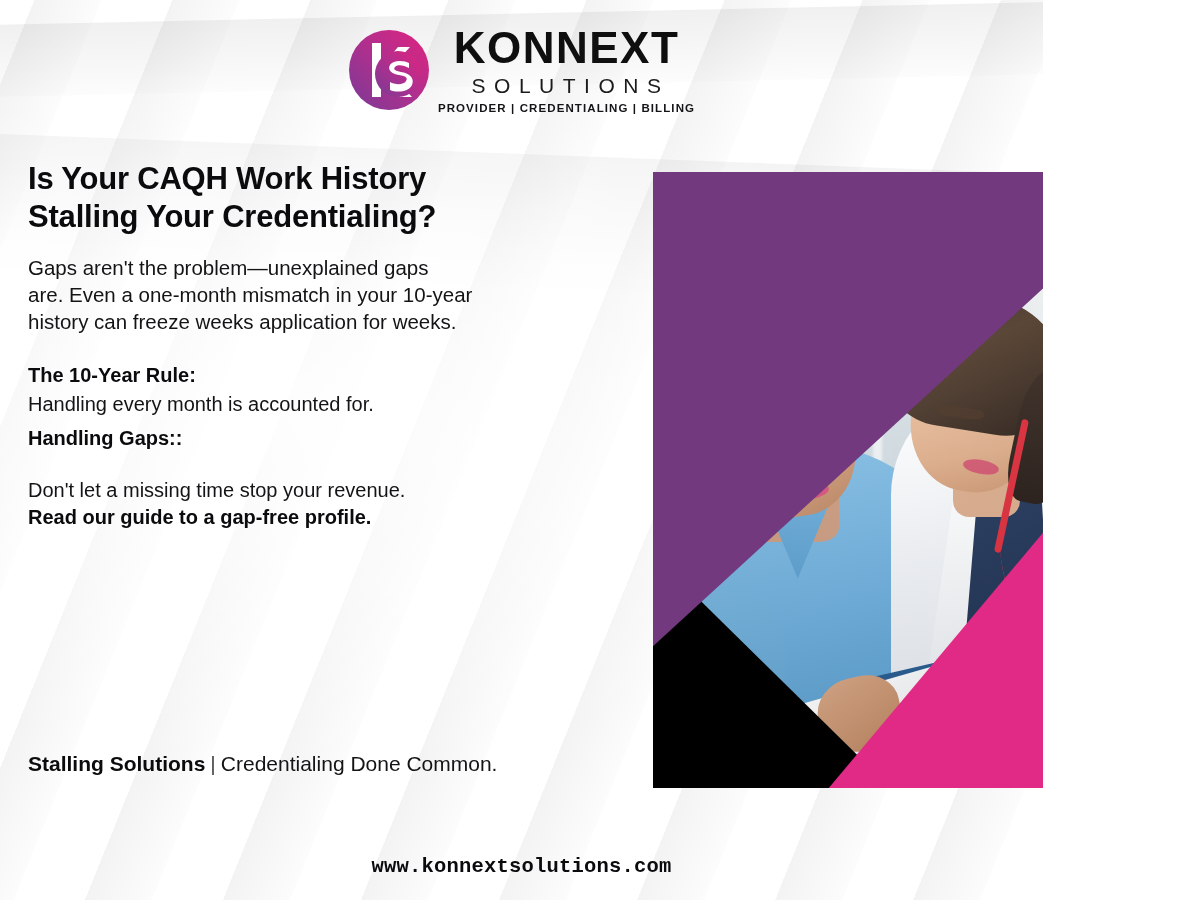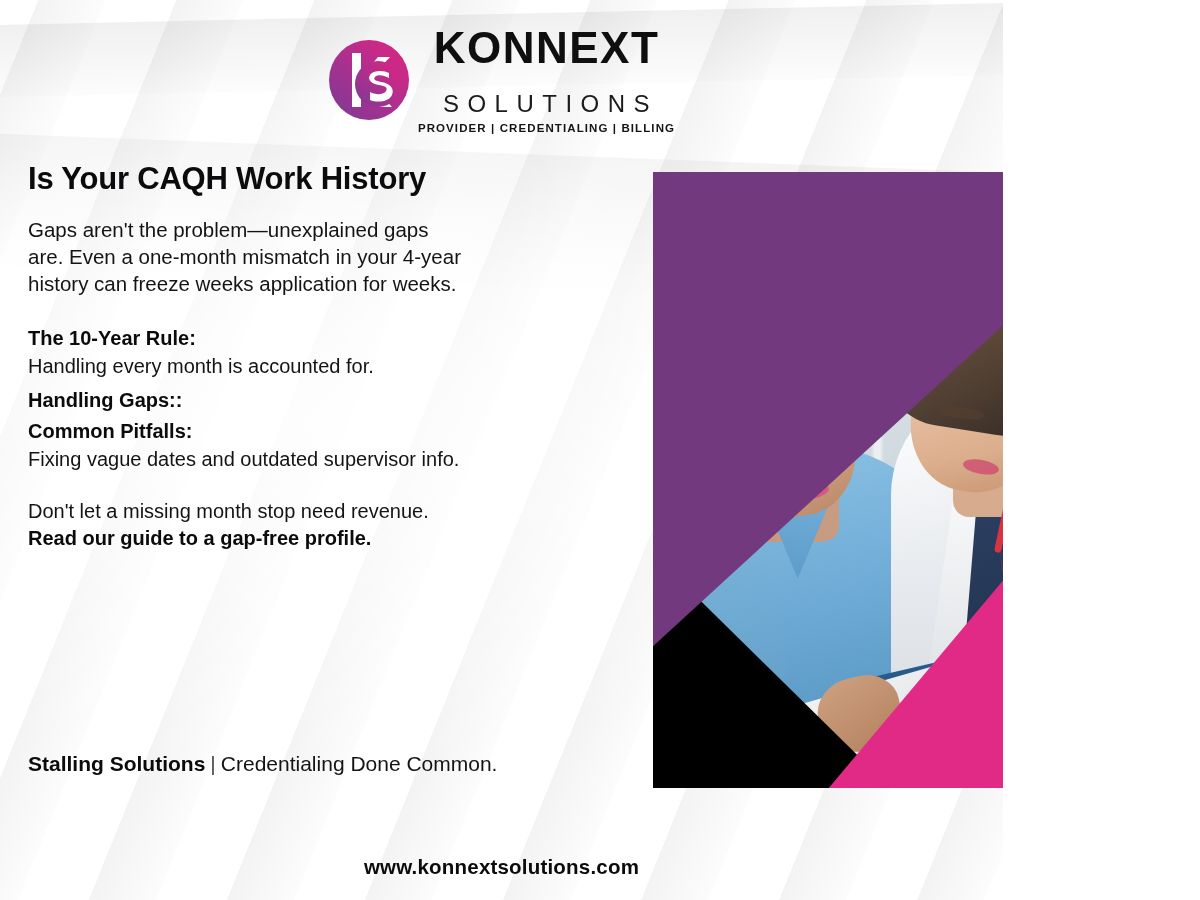--- a/index.html
+++ b/index.html
@@ -11,20 +11,21 @@
   body {
     font-family: "Liberation Sans", sans-serif;
   }
 
   .poster {
     position: relative;
     width: 1003px;
     height: 900px;
     overflow: hidden;
     background: #14b8a6;
+    padding-left: 40px;
   }
 
   
   .bg-layer {
     position: absolute;
     inset: 0;
     background: #ffffff;
   }
   .bg-fan {
     position: absolute;
@@ -96,25 +97,25 @@
     line-height: 1;
     margin-left: -6px;
   }
   .logo-name {
     font-size: 44px;
     font-weight: 700;
     letter-spacing: 1.5px;
     color: #0f0f10;
   }
   .logo-sub {
-    font-size: 24px;
+    font-size: 21px;
     font-weight: 400;
     letter-spacing: 8.5px;
     color: #1b1b1d;
-    margin-top: 22px;
+    margin-top: 5px;
     margin-left: 8px;
     text-align: center;
   }
   .logo-tag {
     font-size: 11.5px;
     font-weight: 700;
     letter-spacing: 1.1px;
     color: #141416;
     margin-top: 7px;
   }
@@ -192,20 +193,21 @@
   .footer-url {
     position: absolute;
     left: 0;
     right: 0;
     top: 855px;
     text-align: center;
     font-size: 20.5px;
     font-weight: 700;
     letter-spacing: 0.2px;
     color: #0b0b0d;
+    font-family: Liberation Mono, monospace;
   }
 
   
   .photo {
     position: absolute;
     left: 653px;
     top: 172px;
     width: 517px;
     height: 616px;
     overflow: hidden;
@@ -484,44 +486,41 @@
       <div class="logo-name">KONNEXT</div>
       <div class="logo-sub">SOLUTIONS</div>
       <div class="logo-tag">PROVIDER | CREDENTIALING | BILLING</div>
     </div>
   </div>
 
   <div class="copy">
 
     <h1 class="headline">
       <span class="hl-line">Is Your CAQH Work History</span>
+      <span class="hl-line">Stalling Your Credentialing?</span>
     </h1>
 
     <p class="lede">
       <span class="ld-line">Gaps aren't the problem—unexplained gaps</span>
-      <span class="ld-line">are. Even a one-month mismatch in your 4-year</span>
+      <span class="ld-line">are. Even a one-month mismatch in your 10-year</span>
       <span class="ld-line">history can freeze weeks application for weeks.</span>
     </p>
 
     <div class="points">
       <div class="point">
         <p class="point-title">The 10-Year Rule:</p>
         <p class="point-body">Handling every month is accounted for.</p>
       </div>
       <div class="point">
         <p class="point-title">Handling Gaps::</p>
       </div>
-      <div class="point">
-        <p class="point-title">Common Pitfalls:</p>
-        <p class="point-body">Fixing vague dates and outdated supervisor info.</p>
-      </div>
     </div>
 
     <div class="closing">
-      <p class="closing-line">Don't let a missing month stop need revenue.</p>
+      <p class="closing-line">Don't let a missing time stop your revenue.</p>
       <p class="closing-cta">Read our guide to a gap-free profile.</p>
     </div>
   </div>
 
   <div class="signature">
     <span class="sig-brand">Stalling Solutions</span><span class="sig-sep">|</span><span class="sig-tagline">Credentialing Done Common.</span>
   </div>
 
   <div class="footer-url">www.konnextsolutions.com</div>
 

